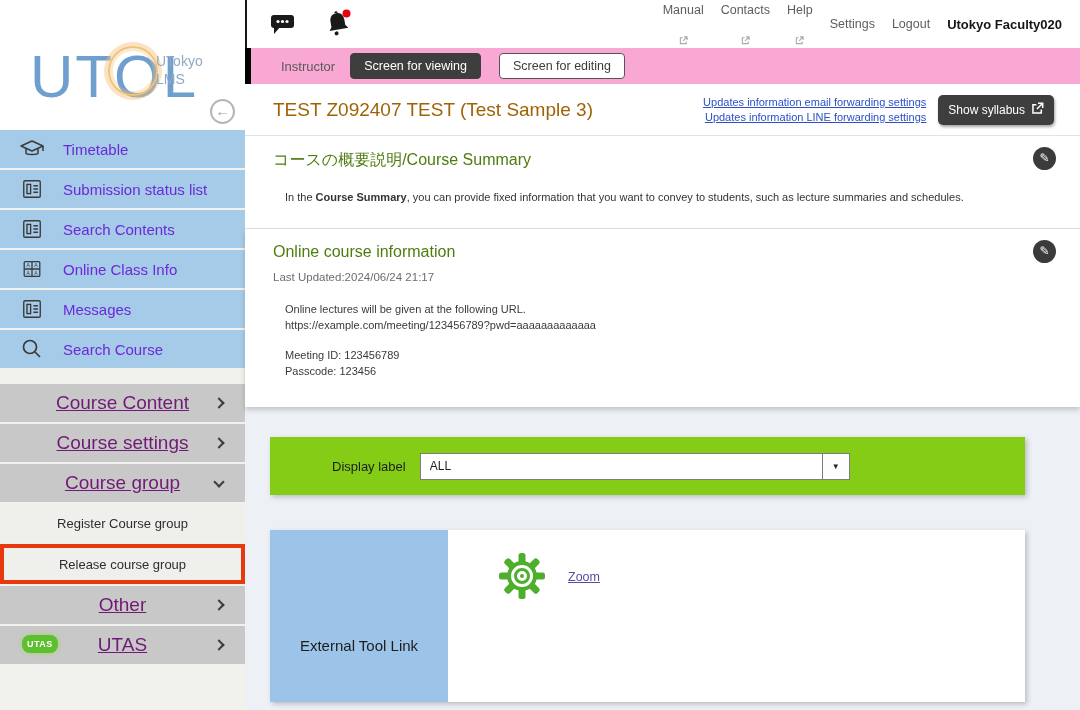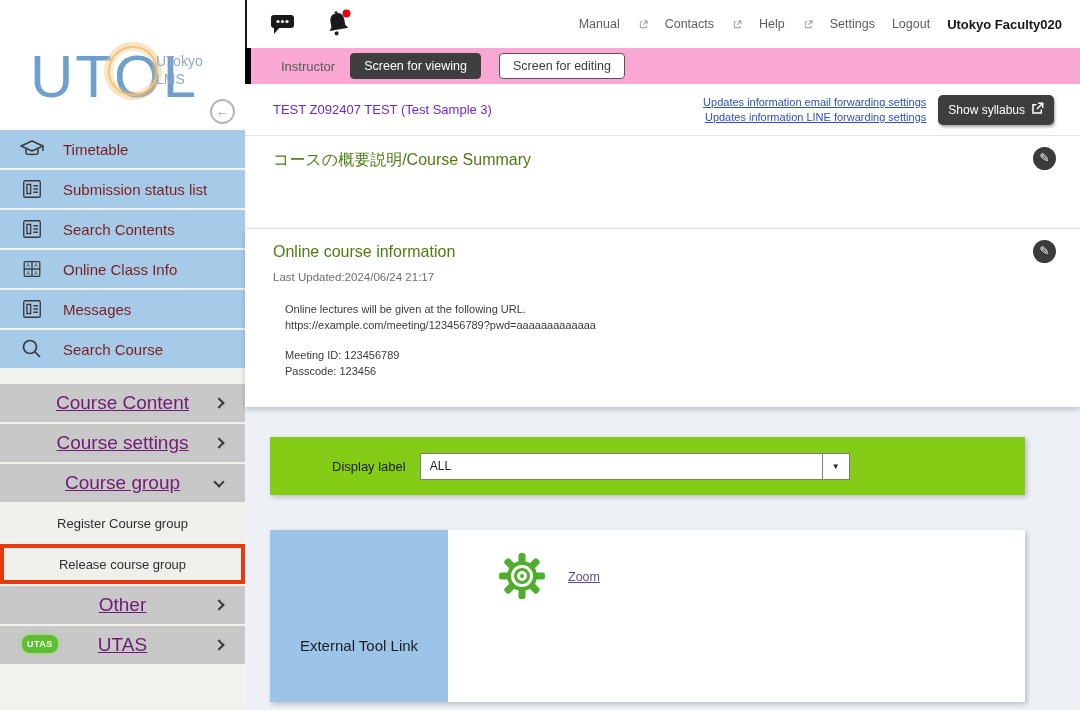--- a/index.html
+++ b/index.html
@@ -12,21 +12,21 @@
   .logo { position:absolute; left:30px; top:42px; font-size:60px; color:#6f9fce; letter-spacing:2px; font-weight:300; }
   .logo-o { position:relative; display:inline-block; }
   .logo-o::before { content:""; position:absolute; left:-6px; top:4px; width:46px; height:46px; border-radius:50%;
     border:2px solid #f2c277; box-shadow:0 0 0 4px rgba(242,194,119,.45), inset 0 0 0 3px rgba(242,194,119,.35); }
   .logo-sub { position:absolute; left:156px; top:52px; font-size:14px; color:#8fa9c4; line-height:18px; }
   .collapse-btn { position:absolute; right:10px; bottom:6px; width:25px; height:25px; border-radius:50%;
     border:2px solid #b5b5b5; background:#fff; color:#9a9a9a; font-size:14px; line-height:21px; text-align:center; cursor:pointer; }
 
   .nav-item { height:38px; margin-bottom:2px; background:#a6cbe9; display:flex; align-items:center; padding-left:17px; cursor:pointer; }
   .nav-icon { width:30px; height:26px; display:flex; align-items:center; justify-content:center; }
-  .nav-label { margin-left:16px; font-size:15px; color:#7f1d1d; }
+  .nav-label { margin-left:16px; font-size:15px; color:#6d28d9; }
 
   .side-spacer { height:14px; }
   .menu-item { height:38px; margin-bottom:2px; background:#c8c8c8; display:flex; align-items:center; justify-content:center; position:relative; cursor:pointer; }
   .menu-label { font-size:19px; color:#701a75;text-decoration:underline; }
   .chev { position:absolute; right:22px; width:8px; height:8px; border-top:2px solid #3c3c3c; border-right:2px solid #3c3c3c; }
   .chev-right { transform:rotate(45deg); }
   .chev-down  { transform:rotate(135deg); top:14px; }
 
   .submenu-item { height:38px; margin-bottom:2px; background:#efefec; display:flex; align-items:center; justify-content:center; font-size:13px; color:#2e2e2e; cursor:pointer; }
   .submenu-item.highlight { height:40px; border:4px solid #e8380d; }
@@ -34,32 +34,32 @@
   .utas-badge { position:absolute; left:22px; top:9px; background:#5bbf2e; color:#fff; font-weight:bold; font-size:9px;
     padding:4px 5px; border-radius:8px; letter-spacing:.5px; box-shadow:0 0 4px rgba(150,220,80,.9); }
 
   
   .main { position:absolute; left:245px; top:0; width:835px; height:710px; background:#edf1f6; }
 
   .topbar { height:48px; background:#fff; border-left:2px solid #161616; display:flex; align-items:center; padding:0 18px 0 22px; }
   .top-icon { cursor:pointer; display:inline-flex; }
   .bell-wrap { margin-left:28px; }
   .top-right { margin-left:auto; display:flex; align-items:center; gap:17px; font-size:12.5px; color:#5d5d5d; }
-  .top-link { cursor:pointer; display:inline-flex; align-items:center; gap:19px; }
+  .top-link { cursor:pointer; display:inline-flex; align-items:center; gap:19px;flex-direction:column; }
   .username { font-weight:bold; color:#161616; font-size:13px; }
   .ext-ic { display:inline-flex; }
 
   .tabbar { height:36px; background:#f9a8d4; border-left:6px solid #000000; display:flex; align-items:center; padding-left:30px; }
   .role-label { font-size:13px; color:#5a5a5a; }
   .tab-btn { font-size:12.5px; border-radius:4px; padding:5px 13px; cursor:pointer; }
   .tab-active { background:#3e3e3e; color:#fff; margin-left:15px; border:1px solid #3e3e3e; }
   .tab-inactive { background:#fff; color:#3c3c3c; margin-left:18px; border:1px solid #555; }
 
   .title-section { height:52px; background:#fff; display:flex; align-items:center; padding:0 26px 0 28px; border-bottom:1px solid #e3e3e3; }
-  .course-title { font-size:13px; color:#6d28d9; }
+  .course-title { font-size:19px; color:#a16207; }
   .fwd-links { margin-left:auto; display:flex; flex-direction:column; align-items:flex-end; gap:3px; }
   .fwd-link { font-size:11px; color:#2b50c8; text-decoration:underline; cursor:pointer; }
   .syllabus-btn { margin-left:12px; background:#3e3e3e; color:#fff; border:none; border-radius:5px; padding:7px 10px;
     font-size:12px; display:flex; align-items:center; gap:6px; cursor:pointer; box-shadow:1px 2px 3px rgba(0,0,0,.35); font-family:"Liberation Sans",sans-serif; }
 
   .white-section { background:#fff; position:relative; }
   .sec-summary { height:93px; border-bottom:1px solid #e0e0e0; }
   .sec-online { height:178px; box-shadow:0 3px 5px rgba(0,0,0,.18); }
   .sec-heading { font-size:16px; color:#4d7c0f; padding:14px 0 0 28px; }
   .edit-btn { position:absolute; right:24px; top:11px; width:23px; height:23px; border-radius:50%; background:#3b3b3b;
@@ -269,20 +269,21 @@
       <span><svg width="13" height="13" viewBox="0 0 12 12" fill="none" stroke="#fff" stroke-width="1.4">
             <path d="M5 2.5 H1.8 V10.2 H9.5 V7"></path>
             <path d="M6.5 1.2 H10.8 V5.5 M10.8 1.2 L5.5 6.5"></path>
           </svg></span>
     </button>
   </div>
 
   <div class="white-section sec-summary">
     <div class="sec-heading">コースの概要説明/Course Summary</div>
     <div class="edit-btn"><span>✎</span></div>
+    <div class="summary-body"><span>In the </span><b>Course Summary</b><span>, you can provide fixed information that you want to convey to students, such as lecture summaries and schedules.</span></div>
   </div>
 
   <div class="white-section sec-online">
     <div class="sec-heading">Online course information</div>
     <div class="edit-btn"><span>✎</span></div>
     <div class="last-updated">Last Updated:2024/06/24 21:17</div>
     <div class="online-body">
       <div>Online lectures will be given at the following URL.</div>
       <div>https://example.com/meeting/123456789?pwd=aaaaaaaaaaaaa</div>
       <div class="blank"></div>

